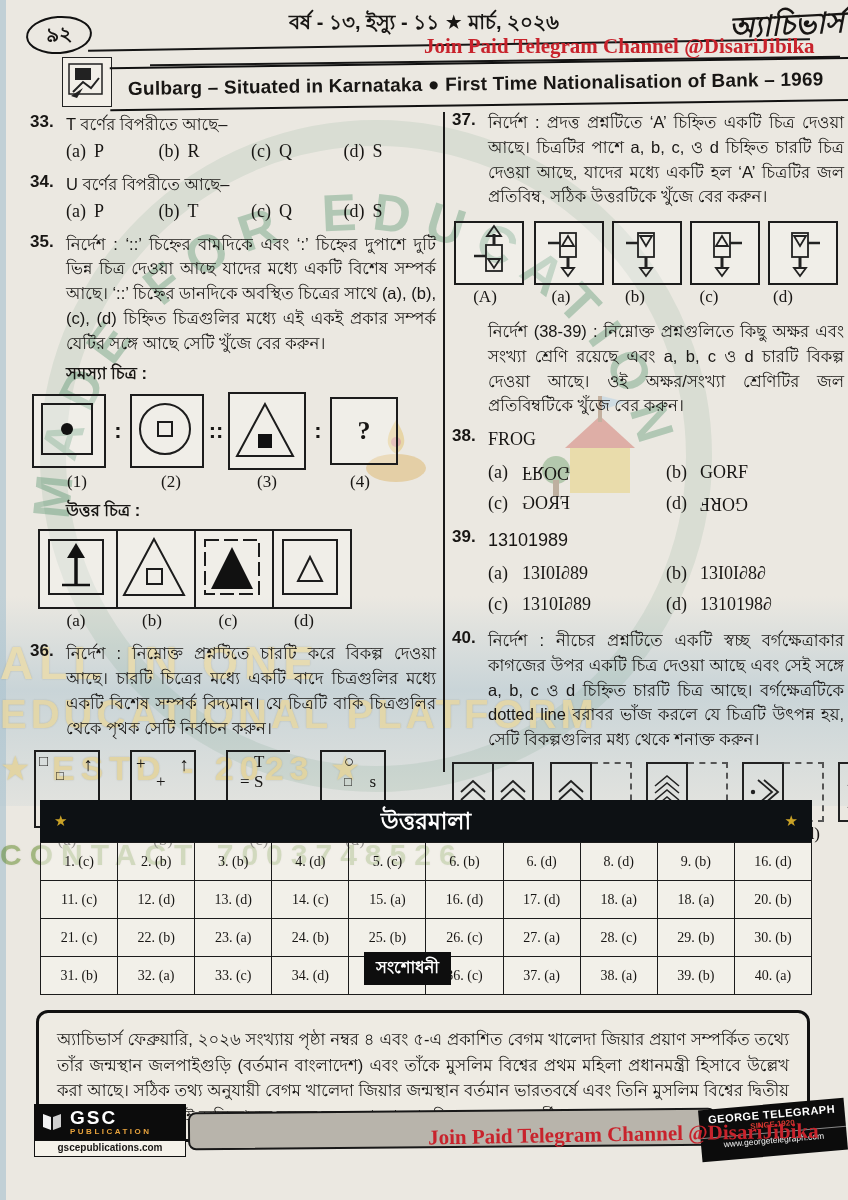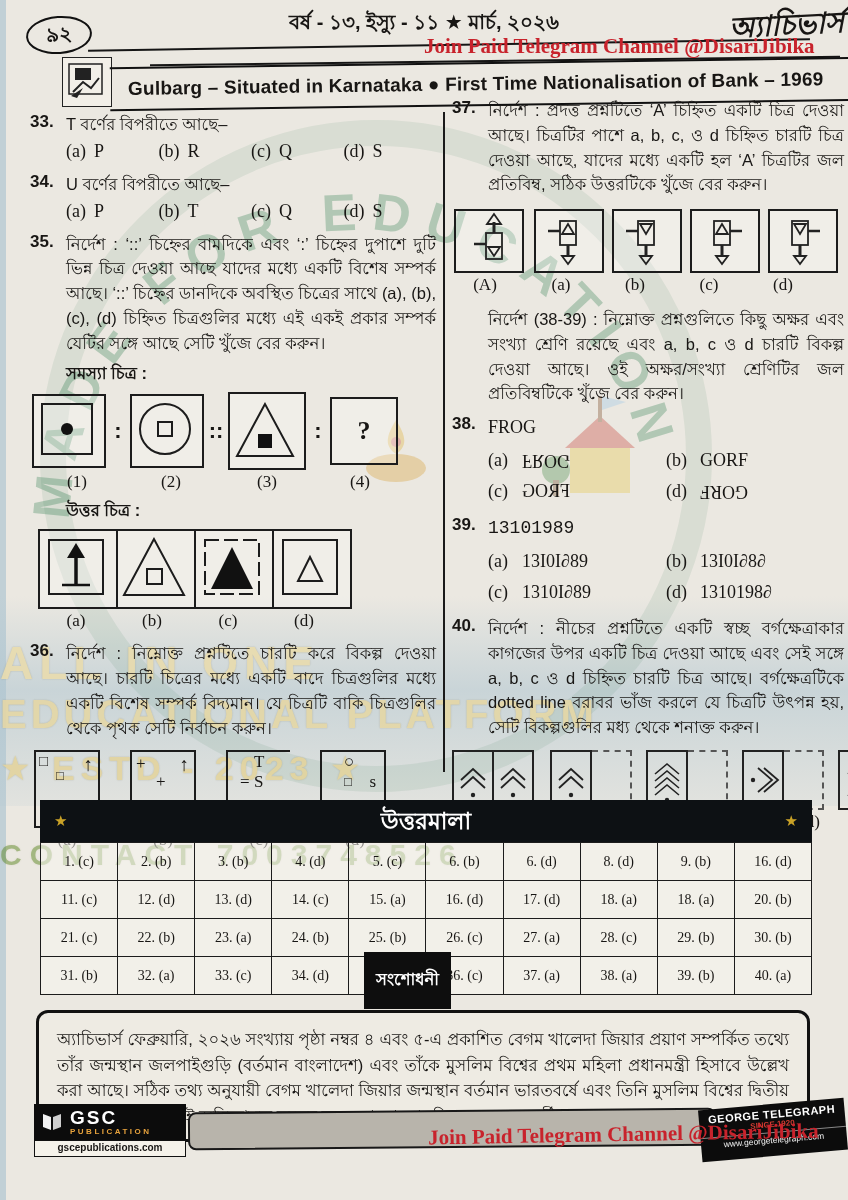--- a/index.html
+++ b/index.html
@@ -38,21 +38,21 @@
   #red-top{left:424px;top:34px;}
   #red-bottom{left:428px;top:1122px;transform:rotate(-1deg);z-index:9;}
   #stamp{left:62px;top:57px;width:48px;height:48px;border:1.5px solid #222;background:#f2efe8;}
   #banner{left:110px;top:62px;width:760px;height:44px;border-top:2.5px solid #111;
     border-bottom:2.5px solid #111;transform:rotate(-.8deg);
     display:flex;align-items:center;justify-content:flex-start;padding-left:18px;box-sizing:border-box;}
   #banner-text{font-size:19px;font-weight:bold;letter-spacing:.2px;}
   
   #col-divider{left:443px;top:112px;width:0;height:660px;border-left:2px solid #1a1a1a;}
   #left-col{left:30px;top:112px;width:406px;}
-  #right-col{left:452px;top:98px;width:392px;}
+  #right-col{left:452px;top:110px;width:392px;}
   .q{display:flex;margin-bottom:4px;}
   .qno{width:36px;font-weight:bold;font-size:17px;flex:none;}
   .qbody{flex:1;font-size:16.5px;line-height:1.5;text-align:justify;}
   .opt-row{display:flex;margin:4px 0 10px 36px;font-family:"Liberation Serif",serif;font-size:18px;}
   .opt-row .opt{width:25%;}
   .opt .l{margin-right:8px;}
   .fig-label-row{display:flex;font-family:"Liberation Serif",serif;font-size:17px;margin-top:2px;}
   .sec-label{font-size:16.5px;font-weight:bold;margin:6px 0 4px 36px;}
   
   .p-figs{display:flex;align-items:center;margin-left:2px;}
@@ -79,21 +79,21 @@
   .fold-dash{width:38px;height:56px;border:2px dashed #555;border-left:none;}
   
   #ans-wrap{left:40px;top:800px;width:772px;z-index:3;}
   #ans-head{background:#0d1114;height:42px;color:#fff;text-align:center;
     font-size:23px;font-weight:bold;line-height:42px;position:relative;}
   #ans-head .star{position:absolute;color:#c9a227;font-size:15px;top:0;}
   table.ans{border-collapse:collapse;width:100%;background:rgba(248,246,240,.55);}
   table.ans td{border:1.6px solid #1c1c1c;height:35px;text-align:center;
     font-family:"Liberation Serif",serif;font-size:14px;width:10%;}
   
-  #corr-label{left:364px;top:952px;background:#0e0e0e;color:#fff;padding:15px 12px;
+  #corr-label{left:364px;top:952px;background:#0e0e0e;color:#fff;padding:3px 12px;
     font-size:16.5px;font-weight:bold;z-index:4;}
   #corr-box{left:36px;top:1010px;width:774px;border:3px solid #111;border-radius:12px;
     padding:14px 18px 10px;box-sizing:border-box;font-size:16.5px;line-height:1.55;
     text-align:justify;z-index:3;background:rgba(240,237,229,.6);}
   
   #gsc-box{left:34px;top:1104px;width:152px;height:36px;background:#0c0c0c;color:#fff;
     display:flex;align-items:center;padding-left:6px;box-sizing:border-box;z-index:5;}
   #gsc-text{margin-left:6px;}
   #gsc-name{font-size:19px;font-weight:bold;letter-spacing:2px;line-height:18px;}
   #gsc-sub{font-size:8px;font-weight:bold;color:#e8a33d;letter-spacing:2.5px;}
@@ -370,21 +370,21 @@
   </div>
   <div class="mir-grid">
     <div class="mir-opt"><span class="l">(a)</span><span data-flip="v">FROG</span></div>
     <div class="mir-opt"><span class="l">(b)</span><span data-flip="none">GORF</span></div>
     <div class="mir-opt"><span class="l">(c)</span><span data-flip="h">FROG</span></div>
     <div class="mir-opt"><span class="l">(d)</span><span data-flip="vh">GORF</span></div>
   </div>
 
   <div class="q">
     <div class="qno">39.</div>
-    <div class="qbody" style="font-family:Liberation Mono, monospace;font-size:18px;">13101989</div>
+    <div class="qbody" style="font-family:Liberation Sans, sans-serif;font-size:18px;">13101989</div>
   </div>
   <div class="mir-grid">
     <div class="mir-opt"><span class="l">(a)</span><span>13I0I∂89</span></div>
     <div class="mir-opt"><span class="l">(b)</span><span>13I0I∂8∂</span></div>
     <div class="mir-opt"><span class="l">(c)</span><span>1310I∂89</span></div>
     <div class="mir-opt"><span class="l">(d)</span><span>1310198∂</span></div>
   </div>
 
   <div class="q">
     <div class="qno">40.</div>

